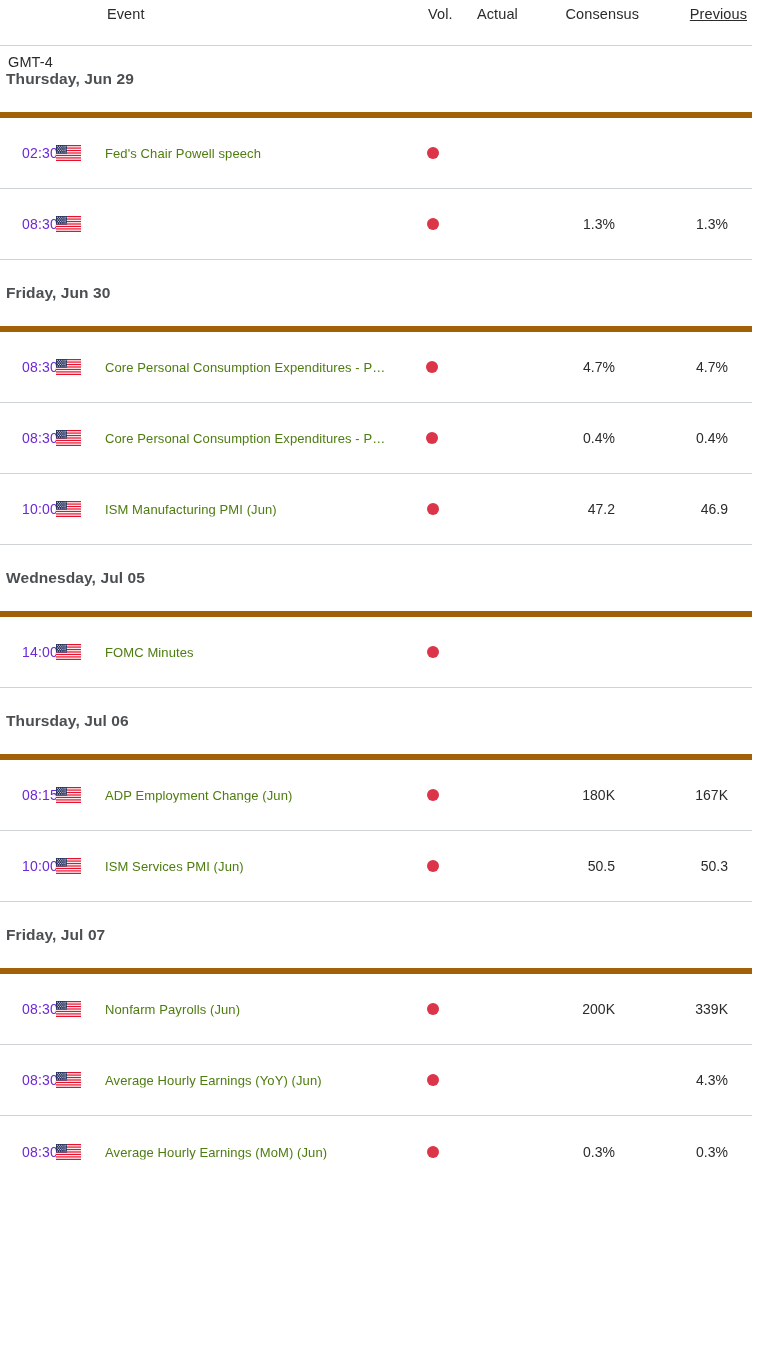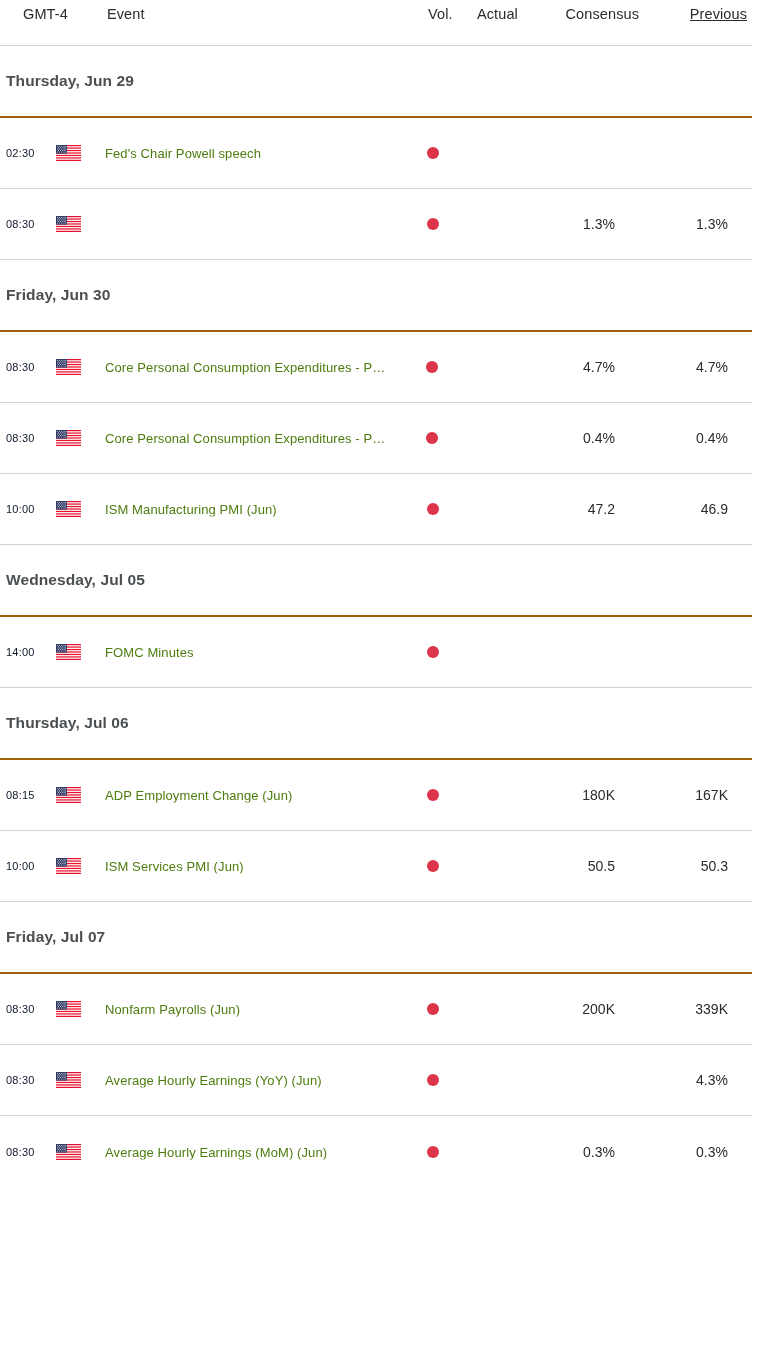--- a/index.html
+++ b/index.html
@@ -26,33 +26,33 @@
     width: 752px;
   }
   .cal-head .th {
     position: absolute;
     top: 6px;
     font-size: 14.5px;
     color: #2b2b2b;
     white-space: nowrap;
     letter-spacing: .1px;
   }
-  .th-time     { left: 23px; }
+  .th-time     { left: 8px; margin-top: 48px; }
   .th-event    { left: 107px; }
   .th-vol      { left: 428px; }
   .th-actual   { left: 477px; }
   .th-cons     { right: 113px; }
   .th-prev     { right: 5px; text-decoration: underline; }
 
   
   .day-row {
     height: 72px;
     position: relative;
     width: 752px;
-    border-bottom: 2px solid #a16207;
+    border-bottom: 6px solid #a16207;
   }
   .day-label {
     position: absolute;
     left: 6px;
     top: 50%;
     transform: translateY(-50%);
     font-size: 15.5px;
     font-weight: bold;
     color: #4b4f52;
     letter-spacing: .1px;
@@ -68,23 +68,23 @@
   }
   .ev-row.last { border-bottom: none; }
 
   .ev-cell {
     position: absolute;
     top: 50%;
     transform: translateY(-50%);
     white-space: nowrap;
   }
   .ev-time {
-    left: 6px;
-    font-size: 11px;
-    color: #0f172a;
+    left: 22px;
+    font-size: 14px;
+    color: #6d28d9;
     letter-spacing: .2px;
   }
   .flag-wrap {
     left: 56px;
     width: 25px;
     height: 16px;
     line-height: 0;
   }
   .flag-svg { display: block; width: 25px; height: 16px; }
 

